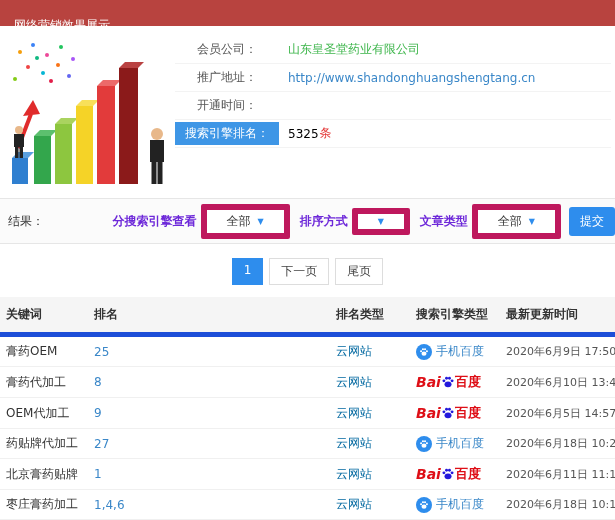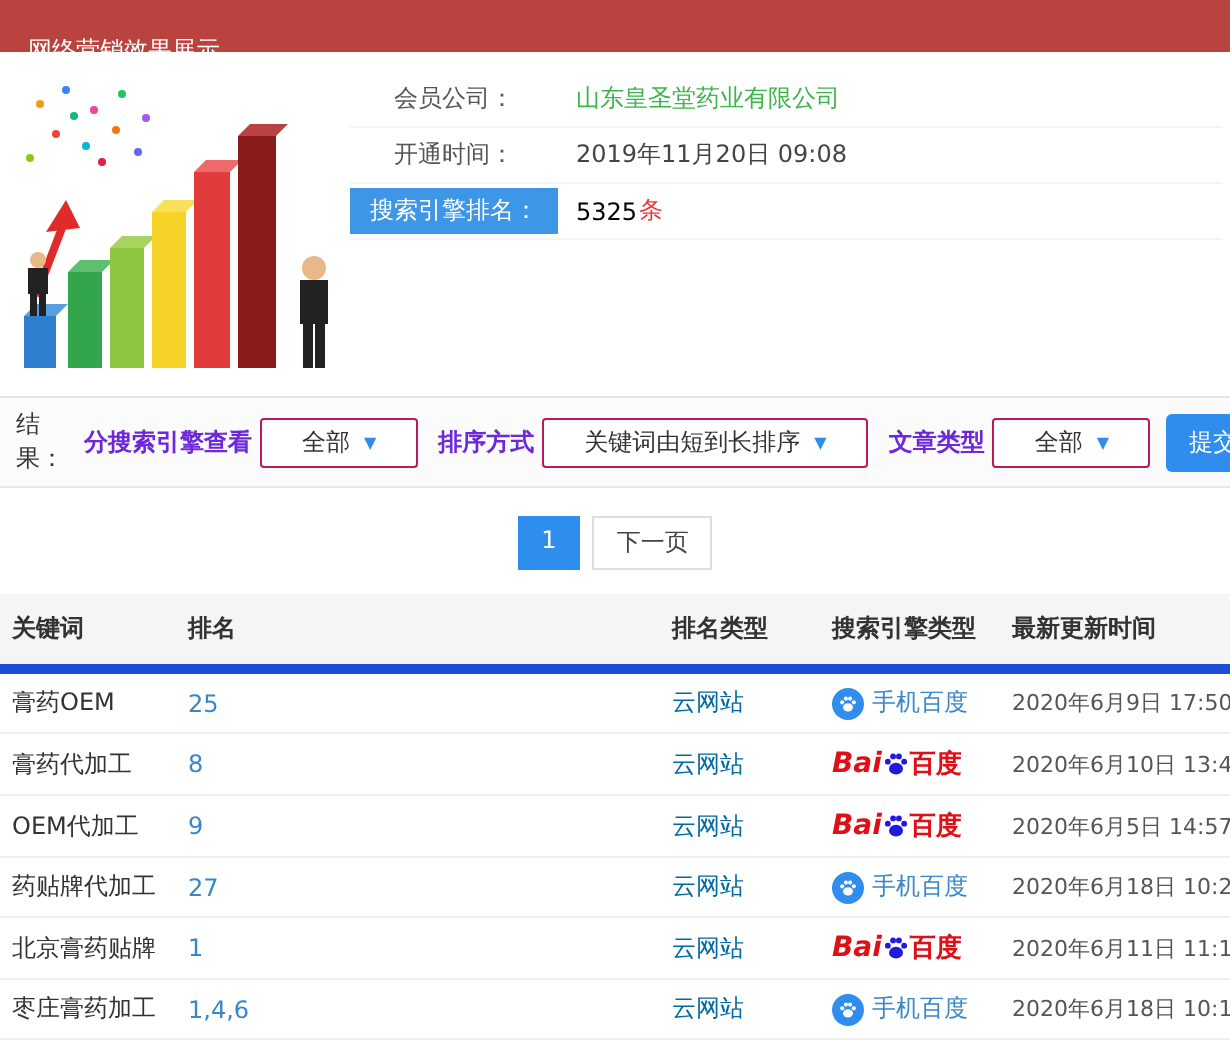--- a/index.html
+++ b/index.html
@@ -18,21 +18,21 @@
   .v-green { color:#3cb54a; text-decoration:none; }
   .v-link { color:#3a87c8; text-decoration:none; }
   .v-dark { color:#444; }
   .v-count { color:#000000; }
   .v-unit { color:#e43b3b; margin-left:1px; }
 
   .filter-bar { display:flex; align-items:center; border-top:1px solid #e6e6e6; border-bottom:1px solid #e6e6e6; background:#fbfbfb; padding:0 0 0 8px; height:46px; margin-top:4px; }
   .result-label { color:#333; }
   .filter-group { margin-left:auto; display:flex; align-items:center; }
   .f-label { font-weight:bold; color:#6d28d9; margin:0 4px 0 10px; white-space:nowrap; }
-  .select { display:inline-flex; align-items:center; gap:7px; border:1px solid #be185d; background:#fff; padding:3px 20px; white-space:nowrap; color:#333; border-radius:2px; cursor:pointer; }
+  .select { display:inline-flex; align-items:center; gap:7px; border:6px solid #be185d; background:#fff; padding:3px 20px; white-space:nowrap; color:#333; border-radius:2px; cursor:pointer; }
   .caret { color:#2e8ded; font-size:8px; }
   .submit-btn { margin:0 0 0 8px; background:#2e8ded; color:#fff; border:none; padding:6px 11px; border-radius:3px; font-size:12px; white-space:nowrap; cursor:pointer; }
 
   .pagination { display:flex; justify-content:center; gap:6px; padding:14px 0 12px; }
   .page-btn { border:1px solid #ddd; padding:4px 11px; color:#444; background:#fff; cursor:pointer; }
   .page-btn.active { background:#2e8ded; border-color:#2e8ded; color:#fff; }
 
   table { width:615px; border-collapse:collapse; table-layout:fixed; }
   th { text-align:left; font-weight:bold; color:#333; background:#f5f5f5; padding:9px 6px; border-bottom:5px solid #1d4ed8; font-size:12px; white-space:nowrap; }
   td { padding:6px 6px; border-bottom:1px solid #f0f0f0; font-size:12px; white-space:nowrap; overflow:hidden; height:29px; }
@@ -104,56 +104,59 @@
       </g>
     </svg>
   </div>
 
   <div class="profile-rows">
     <div class="p-row">
       <span class="p-label">会员公司：</span>
       <a class="p-value v-green" href="#">山东皇圣堂药业有限公司</a>
     </div>
     <div class="p-row">
+      <span class="p-label">推广地址：</span>
+      <a class="p-value v-link" href="#">http://www.shandonghuangshengtang.cn</a>
+    </div>
+    <div class="p-row">
       <span class="p-label">开通时间：</span>
-      <span class="p-value v-dark">2019年11月20日 09:08</span>
     </div>
     <div class="p-row">
       <span class="p-label hl">搜索引擎排名：</span>
       <span class="p-value v-count">5325</span>
       <span class="v-unit">条</span>
     </div>
   </div>
 </div>
 
 <div class="filter-bar">
   <span class="result-label">结果：</span>
   <div class="filter-group">
     <span class="f-label">分搜索引擎查看</span>
     <span class="select">
       <span>全部</span>
       <span class="caret">▼</span>
     </span>
     <span class="f-label">排序方式</span>
     <span class="select">
-      <span>关键词由短到长排序</span>
       <span class="caret">▼</span>
     </span>
     <span class="f-label">文章类型</span>
     <span class="select">
       <span>全部</span>
       <span class="caret">▼</span>
     </span>
     <button class="submit-btn">提交</button>
   </div>
 </div>
 
 <div class="pagination">
   <span class="page-btn active">1</span>
   <span class="page-btn">下一页</span>
+  <span class="page-btn">尾页</span>
 </div>
 
 <table>
   <colgroup>
       <col style="width:88px">
       <col style="width:242px">
       <col style="width:80px">
       <col style="width:90px">
       <col style="width:115px">
     </colgroup>

